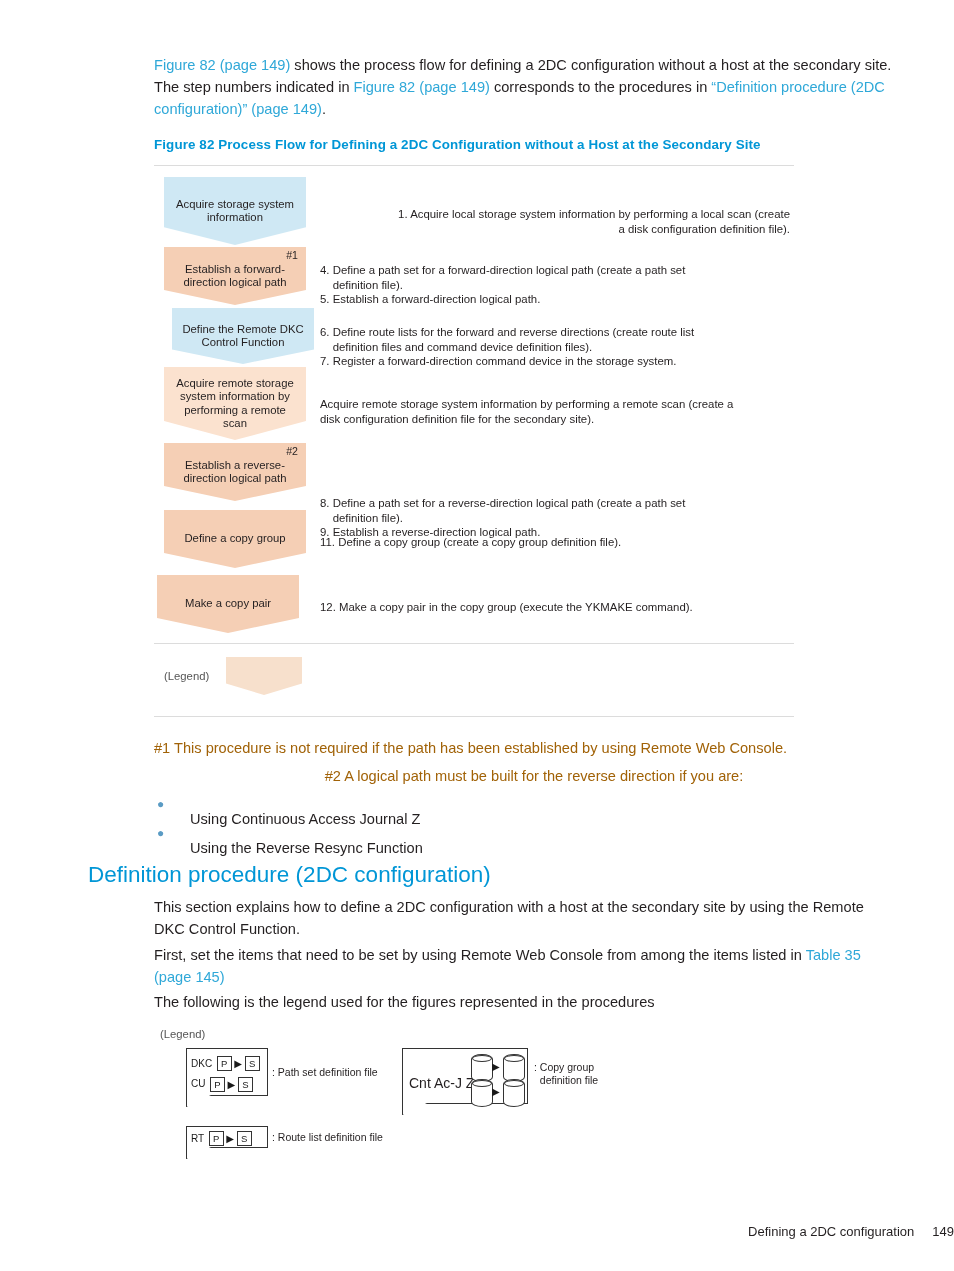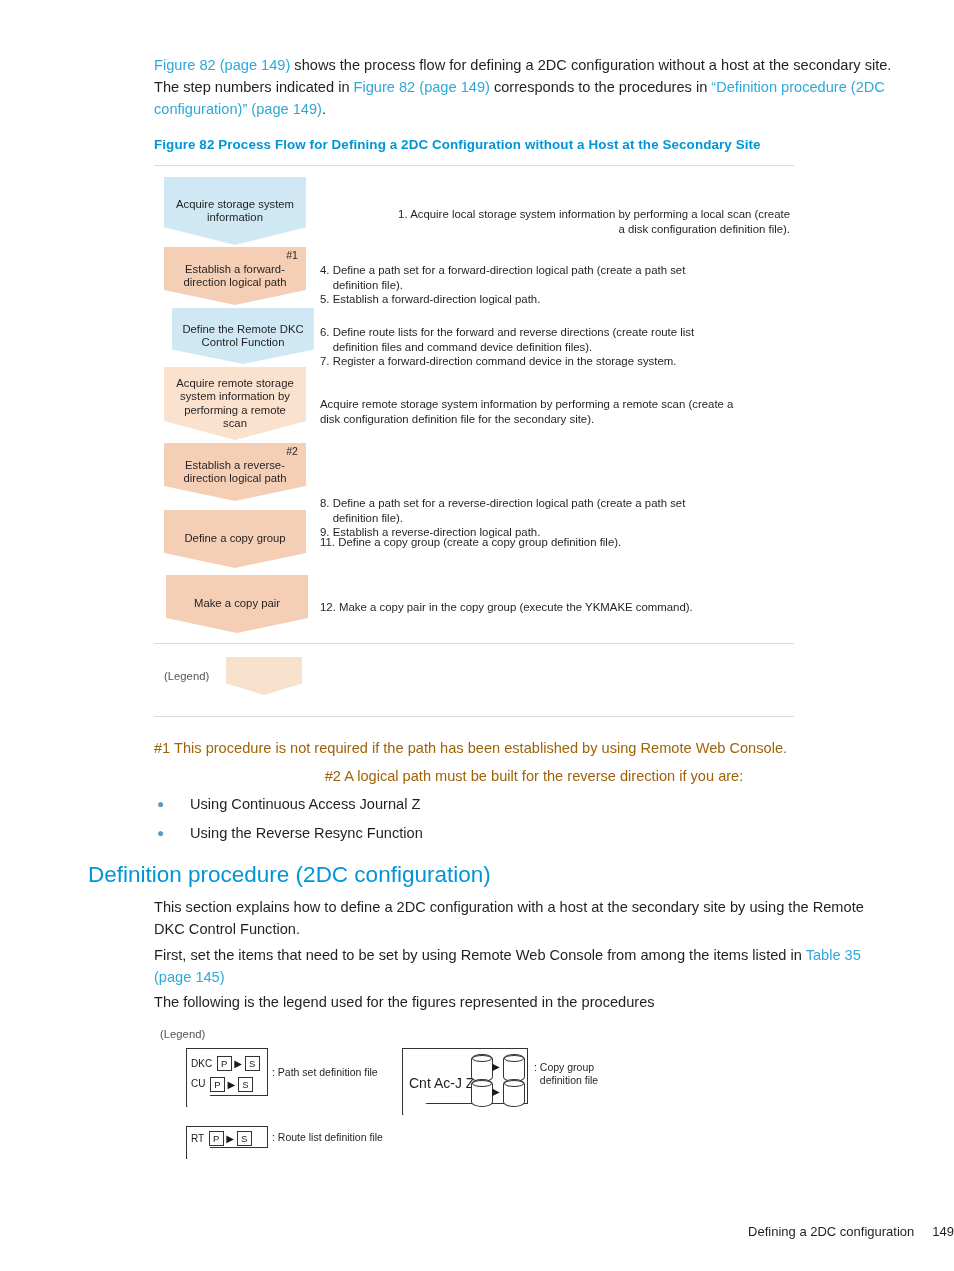--- a/index.html
+++ b/index.html
@@ -75,21 +75,21 @@
   .fig-legend-text { position:absolute; left:158px; top:498px; font-size:11.4px; line-height:14.6px; color:#231f20; }
 
   .fig-sep-top { position:absolute; left:0; top:0; width:640px; height:1px; background:#dcdcdc; }
   .fig-sep-bot { position:absolute; left:0; top:478px; width:640px; height:1px; background:#dcdcdc; }
   .fig-sep-end { position:absolute; left:0; top:551px; width:640px; height:1px; background:#dcdcdc; }
 
   
   .note { position:absolute; left:154px; font-size:14.6px; line-height:22px; color:#a16207; }
   .bullet { position:absolute; left:157px; font-size:14.6px; color:#231f20; }
   .bullet .dot { position:absolute; left:0; top:2px; color:#5a9bc4; font-size:12px; }
-  .bullet .btxt { position:absolute; left:33px; top:1px; white-space:nowrap; }
+  .bullet .btxt { position:absolute; left:33px; top:16px; white-space:nowrap; }
 
   
   .h1 {
     position:absolute; left:88px; top:862px;
     font-size:22.5px; color:#0096d6; font-weight:normal;
   }
 
   .body-p { position:absolute; left:154px; width:742px; font-size:14.6px; line-height:22px; color:#231f20; }
 
   
@@ -173,21 +173,21 @@
         <div class="arrowshape c-peach"></div>
         <div class="tagnum">#2</div>
         <div class="txt">Establish a reverse-direction logical path</div>
       </div>
 
       <div class="flowbox" style="left:10px; top:345px; height:58px;">
         <div class="arrowshape c-peach"></div>
         <div class="txt">Define a copy group</div>
       </div>
 
-      <div class="flowbox" style="left:12px; top:410px; height:58px;">
+      <div class="flowbox" style="left:3px; top:410px; height:58px;">
         <div class="arrowshape c-peach"></div>
         <div class="txt">Make a copy pair</div>
       </div>
 
       <div class="steps" style="top:42px; width:470px; white-space:pre;text-align:right;">1. Acquire local storage system information by performing a local scan (create
     a disk configuration definition file).</div>
       <div class="steps" style="top:98px; width:470px; white-space:pre;">4. Define a path set for a forward-direction logical path (create a path set
     definition file).
 5. Establish a forward-direction logical path.</div>
       <div class="steps" style="top:160px; width:470px; white-space:pre;">6. Define route lists for the forward and reverse directions (create route list

